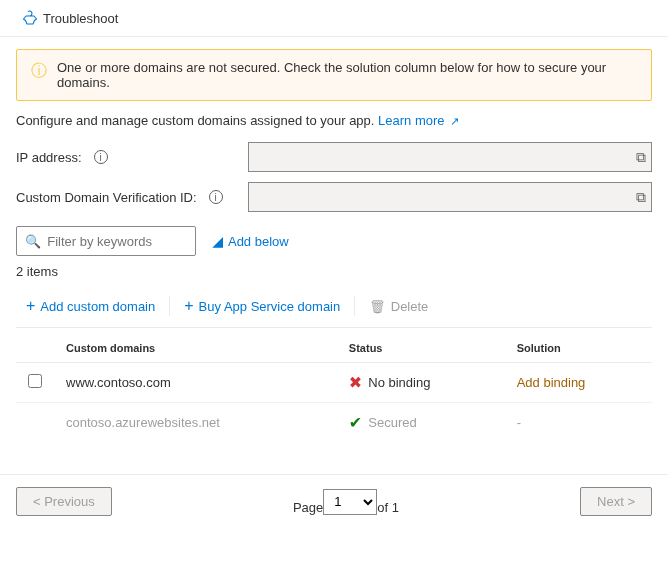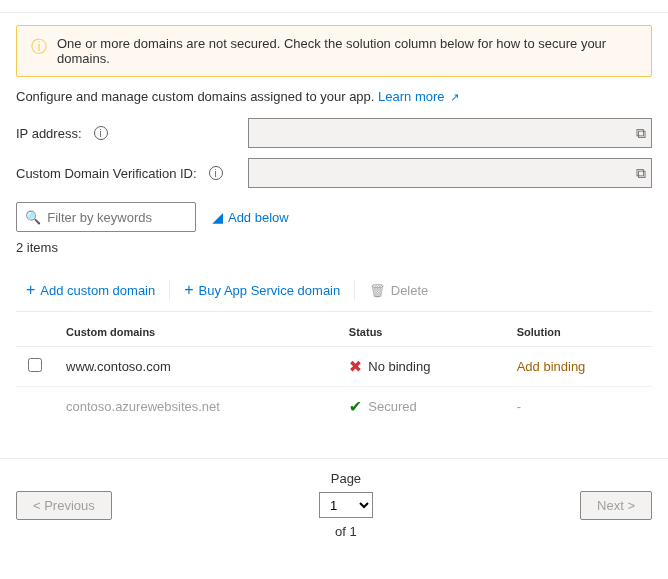--- a/index.html
+++ b/index.html
@@ -162,21 +162,21 @@
       font-size: 13px;
       color: #0078d4;
       padding: 4px 8px;
     }
     .filter-funnel { font-size: 14px; color: #0078d4; }
 
     
     .item-count {
       font-size: 13px;
       color: #323130;
-      margin-bottom: 22px;
+      margin-bottom: 14px;
     }
 
     
     .action-bar {
       display: flex;
       align-items: center;
       gap: 0;
       margin-bottom: 6px;
       border-bottom: 1px solid #edebe9;
       padding-bottom: 8px;
@@ -260,39 +260,43 @@
       border: 1px solid #8a8886;
       padding: 6px 16px;
       font-size: 13px;
       cursor: pointer;
       color: #323130;
       border-radius: 2px;
     }
     .page-nav-btn.disabled { color: #a19f9d; cursor: default; background: #f3f2f1; }
     .page-info {
       display: flex;
-      align-items: center;
-      gap: 6px;
-      font-size: 13px;
-      flex-direction: column;
+      align-items: flex-end;
+      font-size: 13px;
     }
     .page-select {
       border: 1px solid #8a8886;
       padding: 3px 18px 3px 6px;
       font-size: 13px;
       background: #fff;
       cursor: pointer;
       appearance: auto;
       height: 26px;
     }
   </style>
 </head>
 <body>
 
 <div class="toolbar">
+  <button class="toolbar-btn">
+    <svg class="toolbar-icon" viewBox="0 0 16 16" fill="none" xmlns="http://www.w3.org/2000/svg">
+      <path d="M6 1.5a2.5 2.5 0 0 1 4 2A2.5 2.5 0 0 1 8 6M8 6H4L1.5 9l2 1.5L5 14h6l1.5-3.5L14.5 9 12 6H8z" stroke="#0078d4" stroke-width="1.1" fill="none" stroke-linejoin="round"></path>
+    </svg>
+    <span>Troubleshoot</span>
+  </button>
 </div>
 
 <div class="warning-banner">
   <span class="warning-icon">ⓘ</span>
   <span>One or more domains are not secured. Check the solution column below for how to secure your domains.</span>
 </div>
 
 <div class="content">
 
   <div class="description-row">

